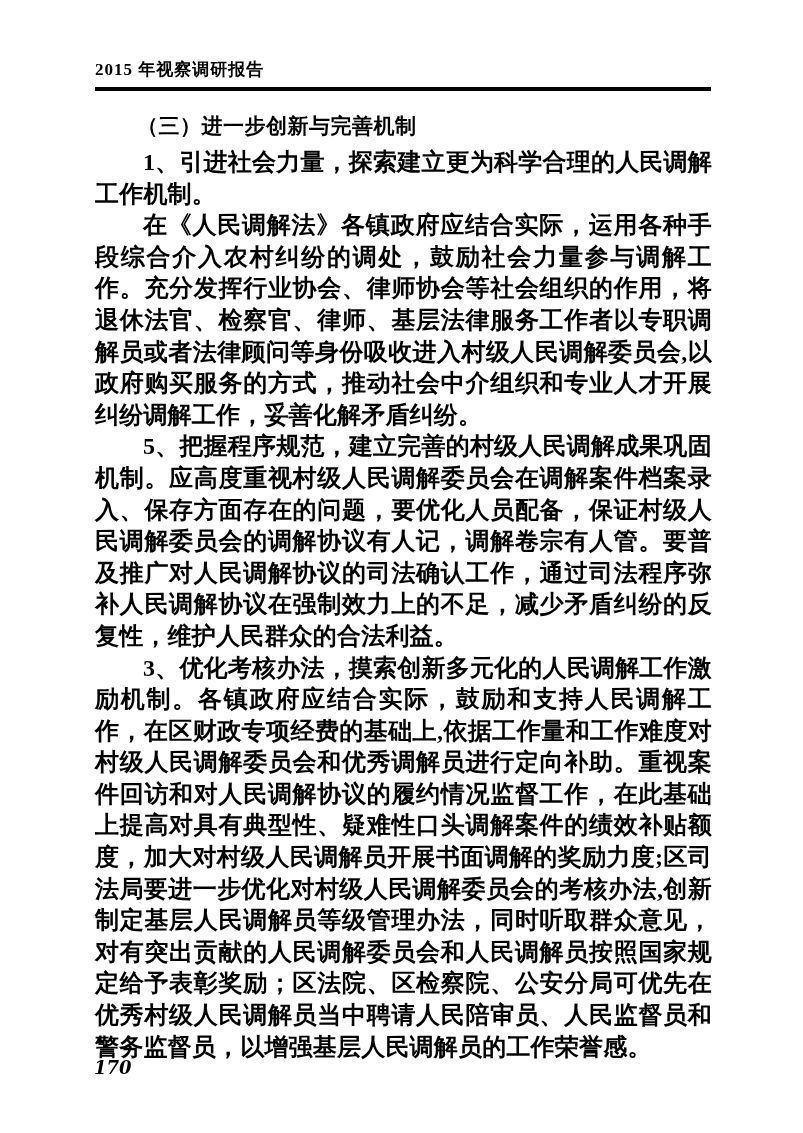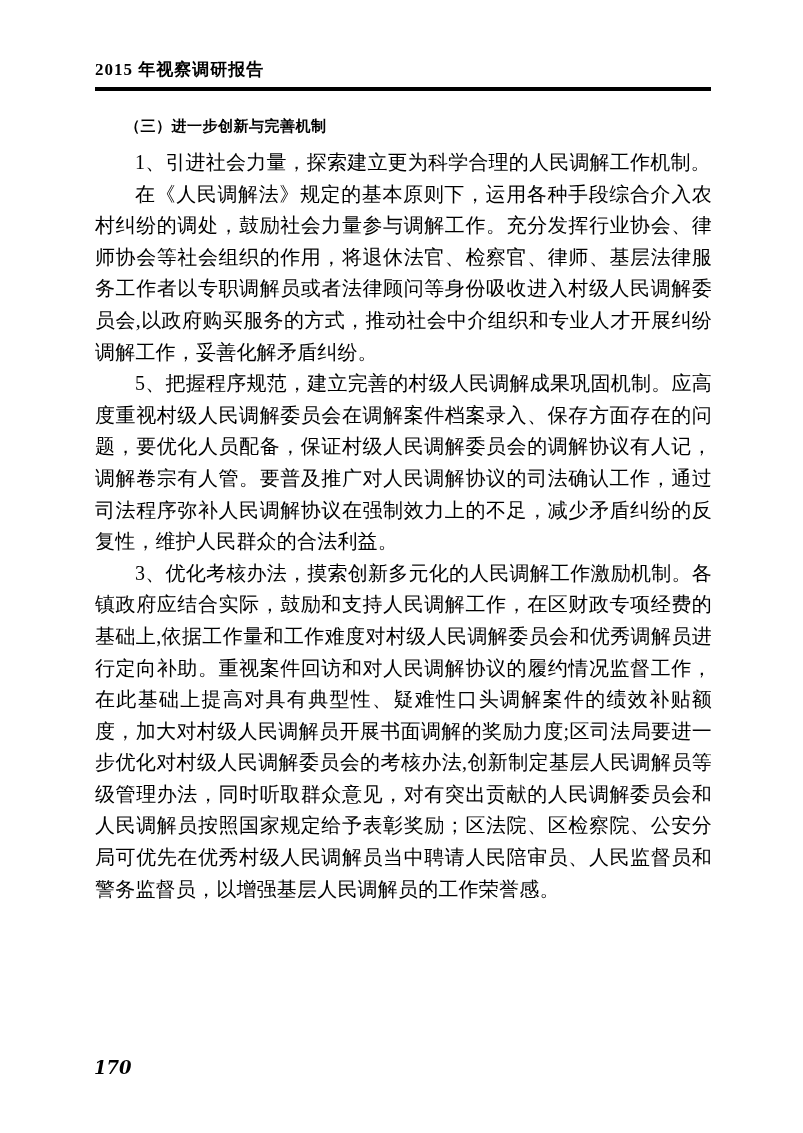--- a/index.html
+++ b/index.html
@@ -38,35 +38,35 @@
     height: 4px;
     background: #000000;
   }
   .doc-body {
     position: absolute;
     left: 95px;
     top: 110px;
     width: 617px;
   }
   .section-heading {
-    font-size: 15px;
+    font-size: 21px;
     font-weight: bold;
     text-indent: 2em;
     line-height: 33px;
     margin: 0 0 4px 0;
     letter-spacing: 0.5px;
   }
   .doc-body p {
-    font-size: 20px;
+    font-size: 24px;
     line-height: 31.6px;
     margin: 0;
     text-align: justify;
     text-indent: 2em;
     letter-spacing: 0.2px;
-    font-weight: 400;
+    font-weight: 700;
   }
   .page-number {
     position: absolute;
     left: 94px;
     top: 1037px;
     font-size: 18px;
     font-weight: bold;
     font-style: italic;
     font-family: "DejaVu Serif", "Liberation Serif", serif;
     margin-top: 20px;
@@ -81,21 +81,21 @@
     <span class="header-title">2015 年视察调研报告</span>
   </div>
 
   <div class="header-rule"></div>
 
   <div class="doc-body">
     <h2 class="section-heading">（三）进一步创新与完善机制</h2>
 
     <p>1、引进社会力量，探索建立更为科学合理的人民调解工作机制。</p>
 
-    <p>在《人民调解法》规定的基本原则下，运用各种手段综合介入农村纠纷的调处，鼓励社会力量参与调解工作。充分发挥行业协会、律师协会等社会组织的作用，将退休法官、检察官、律师、基层法律服务工作者以专职调解员或者法律顾问等身份吸收进入村级人民调解委员会,以政府购买服务的方式，推动社会中介组织和专业人才开展纠纷调解工作，妥善化解矛盾纠纷。</p>
+    <p>在《人民调解法》各镇政府应结合实际，运用各种手段综合介入农村纠纷的调处，鼓励社会力量参与调解工作。充分发挥行业协会、律师协会等社会组织的作用，将退休法官、检察官、律师、基层法律服务工作者以专职调解员或者法律顾问等身份吸收进入村级人民调解委员会,以政府购买服务的方式，推动社会中介组织和专业人才开展纠纷调解工作，妥善化解矛盾纠纷。</p>
 
     <p>5、把握程序规范，建立完善的村级人民调解成果巩固机制。应高度重视村级人民调解委员会在调解案件档案录入、保存方面存在的问题，要优化人员配备，保证村级人民调解委员会的调解协议有人记，调解卷宗有人管。要普及推广对人民调解协议的司法确认工作，通过司法程序弥补人民调解协议在强制效力上的不足，减少矛盾纠纷的反复性，维护人民群众的合法利益。</p>
 
     <p>3、优化考核办法，摸索创新多元化的人民调解工作激励机制。各镇政府应结合实际，鼓励和支持人民调解工作，在区财政专项经费的基础上,依据工作量和工作难度对村级人民调解委员会和优秀调解员进行定向补助。重视案件回访和对人民调解协议的履约情况监督工作，在此基础上提高对具有典型性、疑难性口头调解案件的绩效补贴额度，加大对村级人民调解员开展书面调解的奖励力度;区司法局要进一步优化对村级人民调解委员会的考核办法,创新制定基层人民调解员等级管理办法，同时听取群众意见，对有突出贡献的人民调解委员会和人民调解员按照国家规定给予表彰奖励；区法院、区检察院、公安分局可优先在优秀村级人民调解员当中聘请人民陪审员、人民监督员和警务监督员，以增强基层人民调解员的工作荣誉感。</p>
   </div>
 
   <div class="page-number">170</div>
 
 </div>
 

